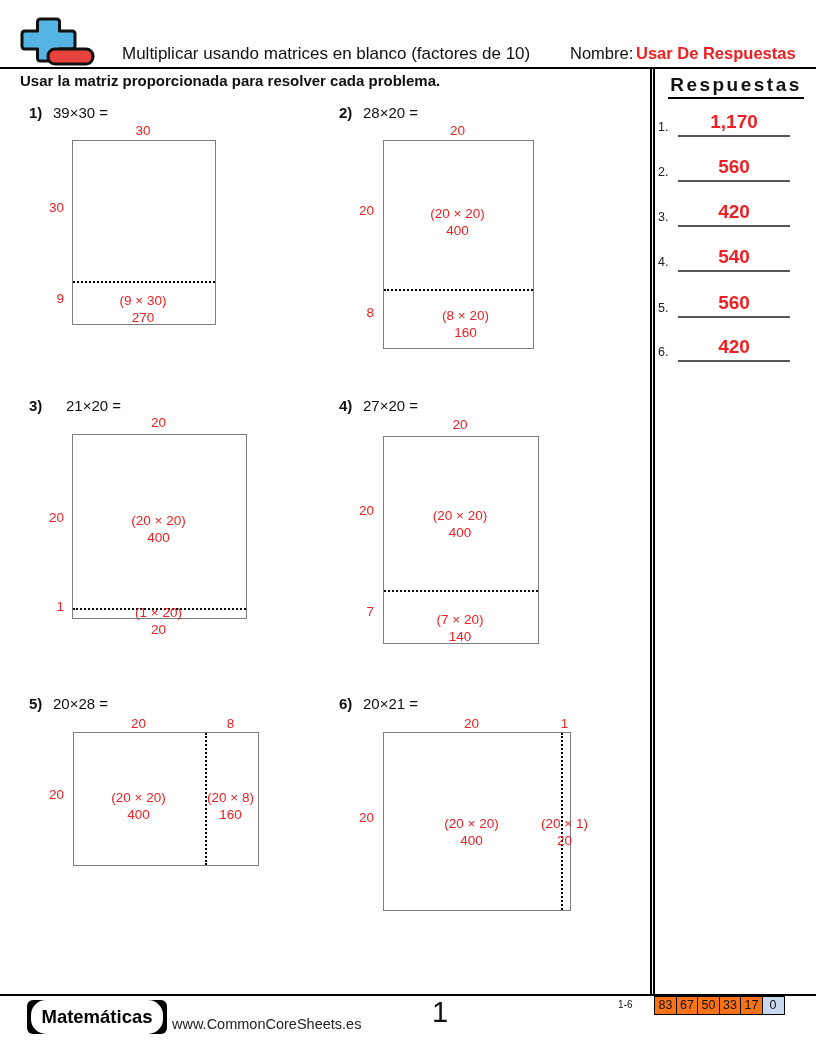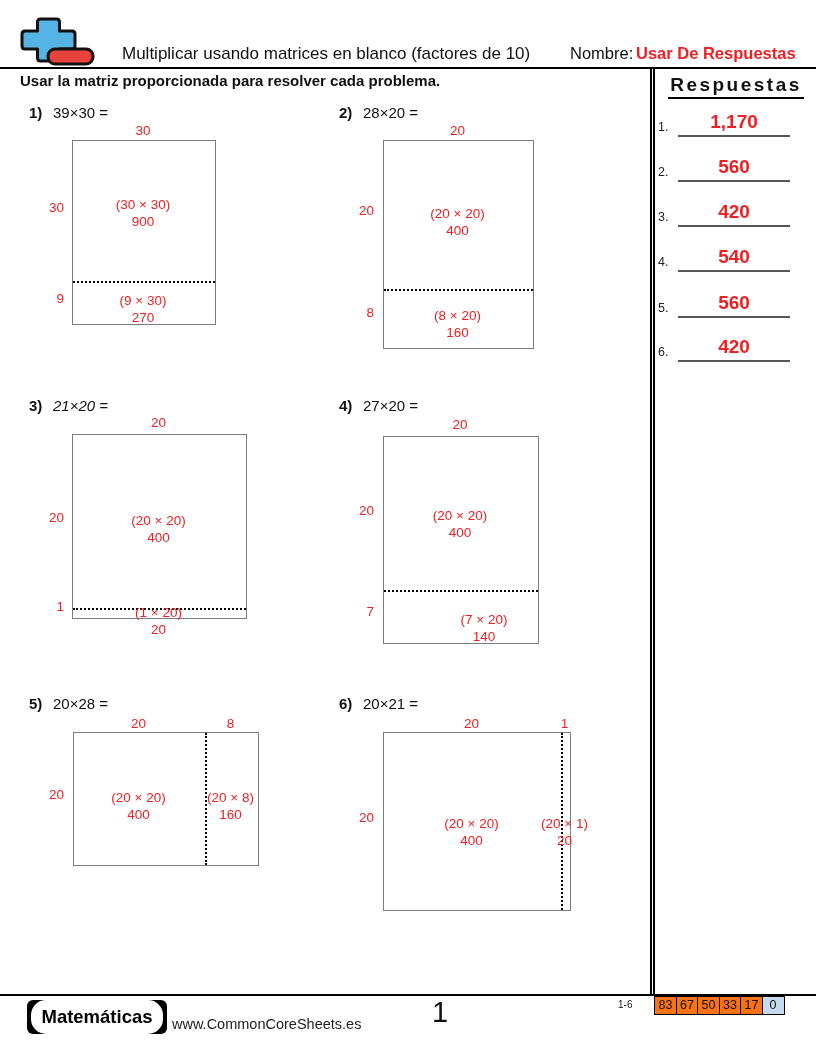--- a/index.html
+++ b/index.html
@@ -65,52 +65,48 @@
 
   <div class="problem" style="left:20px;top:100px;width:300px;height:245px;">
     <span class="pnum" style="left:9px;top:4px;">1)</span>
     <span class="pexpr" style="left:33px;top:4px;">39×30 =</span>
     <div class="rlab toplab" style="left:52px;top:24px;width:142px;">30</div>
     <div class="gbox" style="left:52px;top:40px;width:142px;height:183px;">
       <div class="hdiv" style="top:140px;"></div>
     </div>
     <div class="rlab sidelab" style="left:0;top:101px;width:44px;">30</div>
     <div class="rlab sidelab" style="left:0;top:192px;width:44px;">9</div>
-    <div class="celltext" style="left:52px;top:96px;width:142px;">
-      <span>(30 × 30)</span>
-      <span>900</span>
-    </div>
     <div class="celltext" style="left:52px;top:192px;width:142px;">
       <span>(9 × 30)</span>
       <span>270</span>
     </div>
   </div>
 
   <div class="problem" style="left:330px;top:100px;width:300px;height:260px;">
     <span class="pnum" style="left:9px;top:4px;">2)</span>
     <span class="pexpr" style="left:33px;top:4px;">28×20 =</span>
     <div class="rlab toplab" style="left:53px;top:24px;width:149px;">20</div>
     <div class="gbox" style="left:53px;top:40px;width:149px;height:207px;">
       <div class="hdiv" style="top:148px;"></div>
     </div>
     <div class="rlab sidelab" style="left:0;top:104px;width:44px;">20</div>
     <div class="rlab sidelab" style="left:0;top:206px;width:44px;">8</div>
     <div class="celltext" style="left:53px;top:105px;width:149px;">
       <span>(20 × 20)</span>
       <span>400</span>
     </div>
-    <div class="celltext" style="left:53px;top:207px;width:149px;">
+    <div class="celltext" style="left:53px;top:207px;width:149px;padding-left:8px;">
       <span>(8 × 20)</span>
       <span>160</span>
     </div>
   </div>
 
   <div class="problem" style="left:20px;top:393px;width:300px;height:260px;">
     <span class="pnum" style="left:9px;top:4px;">3)</span>
-    <span class="pexpr" style="left:33px;top:4px;font-style:italic;">21×20 =</span>
+    <span class="pexpr" style="left:46px;top:4px;">21×20 =</span>
     <div class="rlab toplab" style="left:52px;top:23px;width:173px;">20</div>
     <div class="gbox" style="left:52px;top:41px;width:173px;height:183px;">
       <div class="hdiv" style="top:173px;"></div>
     </div>
     <div class="rlab sidelab" style="left:0;top:118px;width:44px;">20</div>
     <div class="rlab sidelab" style="left:0;top:207px;width:44px;">1</div>
     <div class="celltext" style="left:52px;top:119px;width:173px;">
       <span>(20 × 20)</span>
       <span>400</span>
     </div>
@@ -126,21 +122,21 @@
     <div class="rlab toplab" style="left:53px;top:25px;width:154px;">20</div>
     <div class="gbox" style="left:53px;top:43px;width:154px;height:206px;">
       <div class="hdiv" style="top:153px;"></div>
     </div>
     <div class="rlab sidelab" style="left:0;top:111px;width:44px;">20</div>
     <div class="rlab sidelab" style="left:0;top:212px;width:44px;">7</div>
     <div class="celltext" style="left:53px;top:114px;width:154px;">
       <span>(20 × 20)</span>
       <span>400</span>
     </div>
-    <div class="celltext" style="left:53px;top:218px;width:154px;padding-left:24px;">
+    <div class="celltext" style="left:53px;top:218px;width:154px;">
       <span>(7 × 20)</span>
       <span>140</span>
     </div>
   </div>
 
   <div class="problem" style="left:20px;top:690px;width:300px;height:190px;">
     <span class="pnum" style="left:9px;top:5px;">5)</span>
     <span class="pexpr" style="left:33px;top:5px;">20×28 =</span>
     <div class="rlab toplab" style="left:53px;top:27px;width:131px;">20</div>
     <div class="rlab toplab" style="left:184px;top:27px;width:53px;">8</div>

